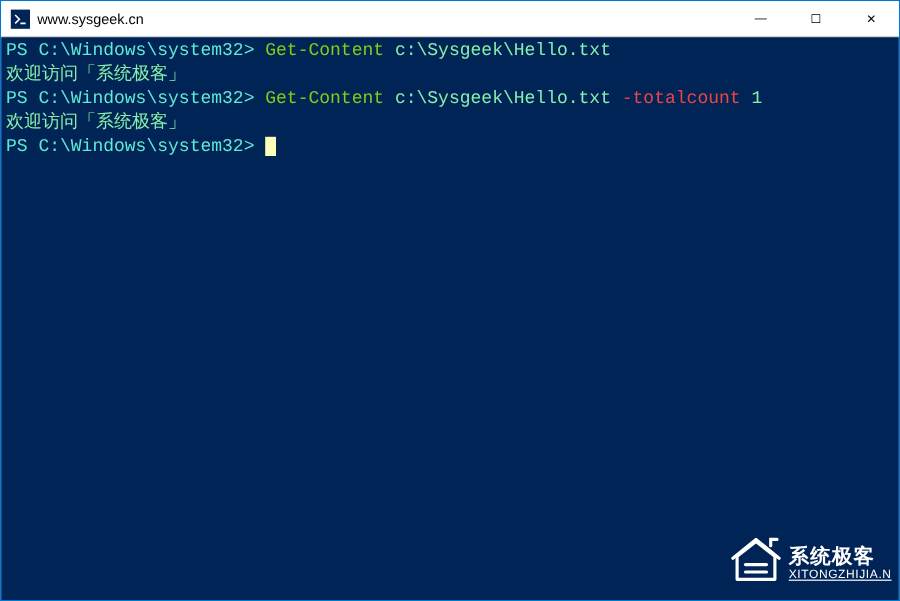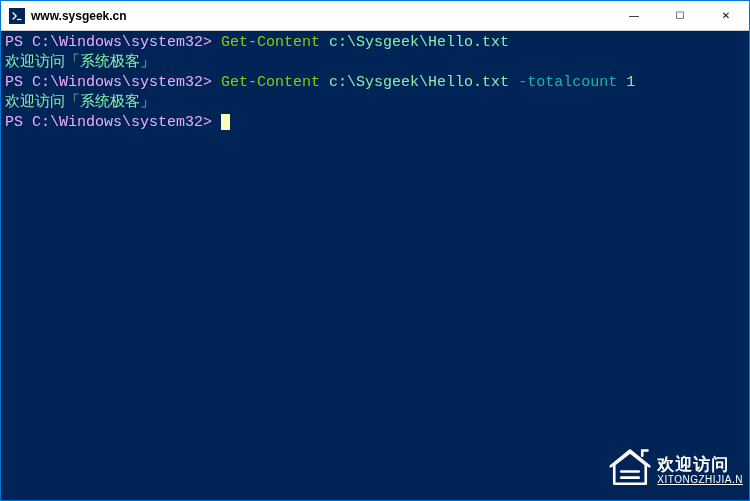--- a/index.html
+++ b/index.html
@@ -41,21 +41,20 @@
     }
     .titlebar-icon svg {
       width: 14px;
       height: 14px;
     }
     .titlebar-title {
       flex: 1;
       font-family: 'Segoe UI', Tahoma, sans-serif;
       font-size: 12px;
       color: #000;
-      font-weight: bold;
     }
     .titlebar-controls {
       display: flex;
       height: 100%;
     }
     .titlebar-btn {
       width: 46px;
       height: 100%;
       display: flex;
       align-items: center;
@@ -74,31 +73,31 @@
       font-size: 15px;
       line-height: 20px;
       color: #c0c0c0;
       overflow: hidden;
       position: relative;
     }
     .terminal-line {
       white-space: pre;
     }
     .prompt {
-      color: #f0abfc;
+      color: #5eead4;
       margin-top: 48px;
     }
     .cmdlet {
       color: #84cc16;
     }
     .arg {
       color: #86efac;
     }
     .param {
-      color: #14b8a6;
+      color: #ef4444;
     }
     .output {
       color: #86efac;
     }
     .cursor {
       display: inline-block;
       width: 9px;
       height: 16px;
       background: #fefeb6;
       vertical-align: text-bottom;
@@ -166,18 +165,18 @@
       <div class="watermark-icon">
         <svg viewBox="0 0 48 48">
           <path d="M24 6 L6 20 L6 42 L42 42 L42 20 Z" fill="none" stroke="#fff" stroke-width="3" stroke-linejoin="round"></path>
           <path d="M2 22 L24 4 L46 22" fill="none" stroke="#fff" stroke-width="3" stroke-linecap="round" stroke-linejoin="round"></path>
           <line x1="14" y1="28" x2="34" y2="28" stroke="#fff" stroke-width="3" stroke-linecap="round"></line>
           <line x1="14" y1="35" x2="34" y2="35" stroke="#fff" stroke-width="3" stroke-linecap="round"></line>
           <path d="M38 10 L38 4 L44 4" fill="none" stroke="#fff" stroke-width="3" stroke-linecap="round"></path>
         </svg>
       </div>
       <div class="watermark-text">
-        <div class="line1">欢迎访问</div>
+        <div class="line1">系统极客</div>
         <div class="line2">XITONGZHIJIA.N</div>
       </div>
     </div>
   </div>
 </div>
 
 </body></html>

